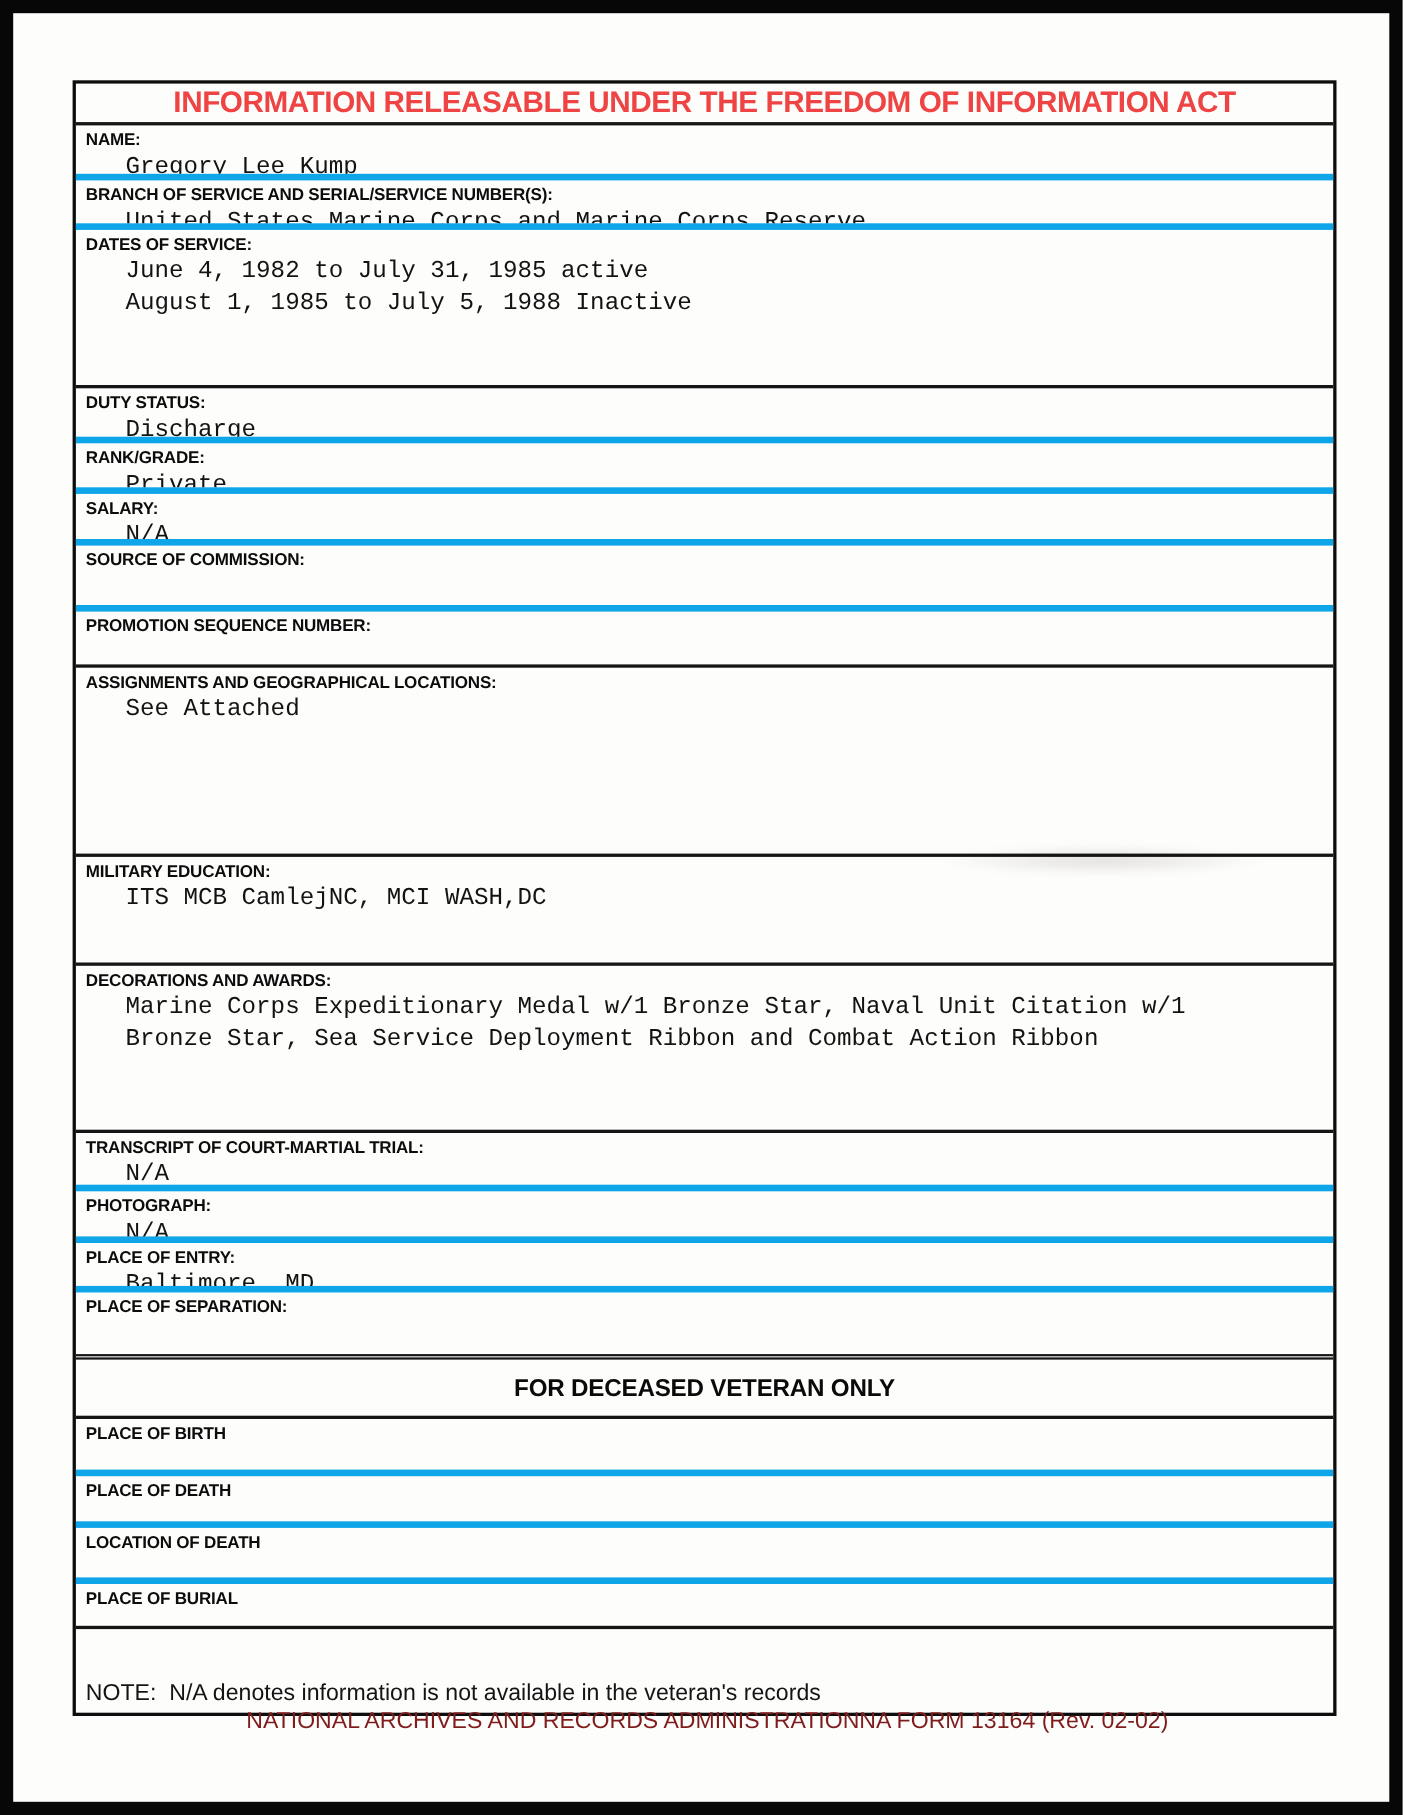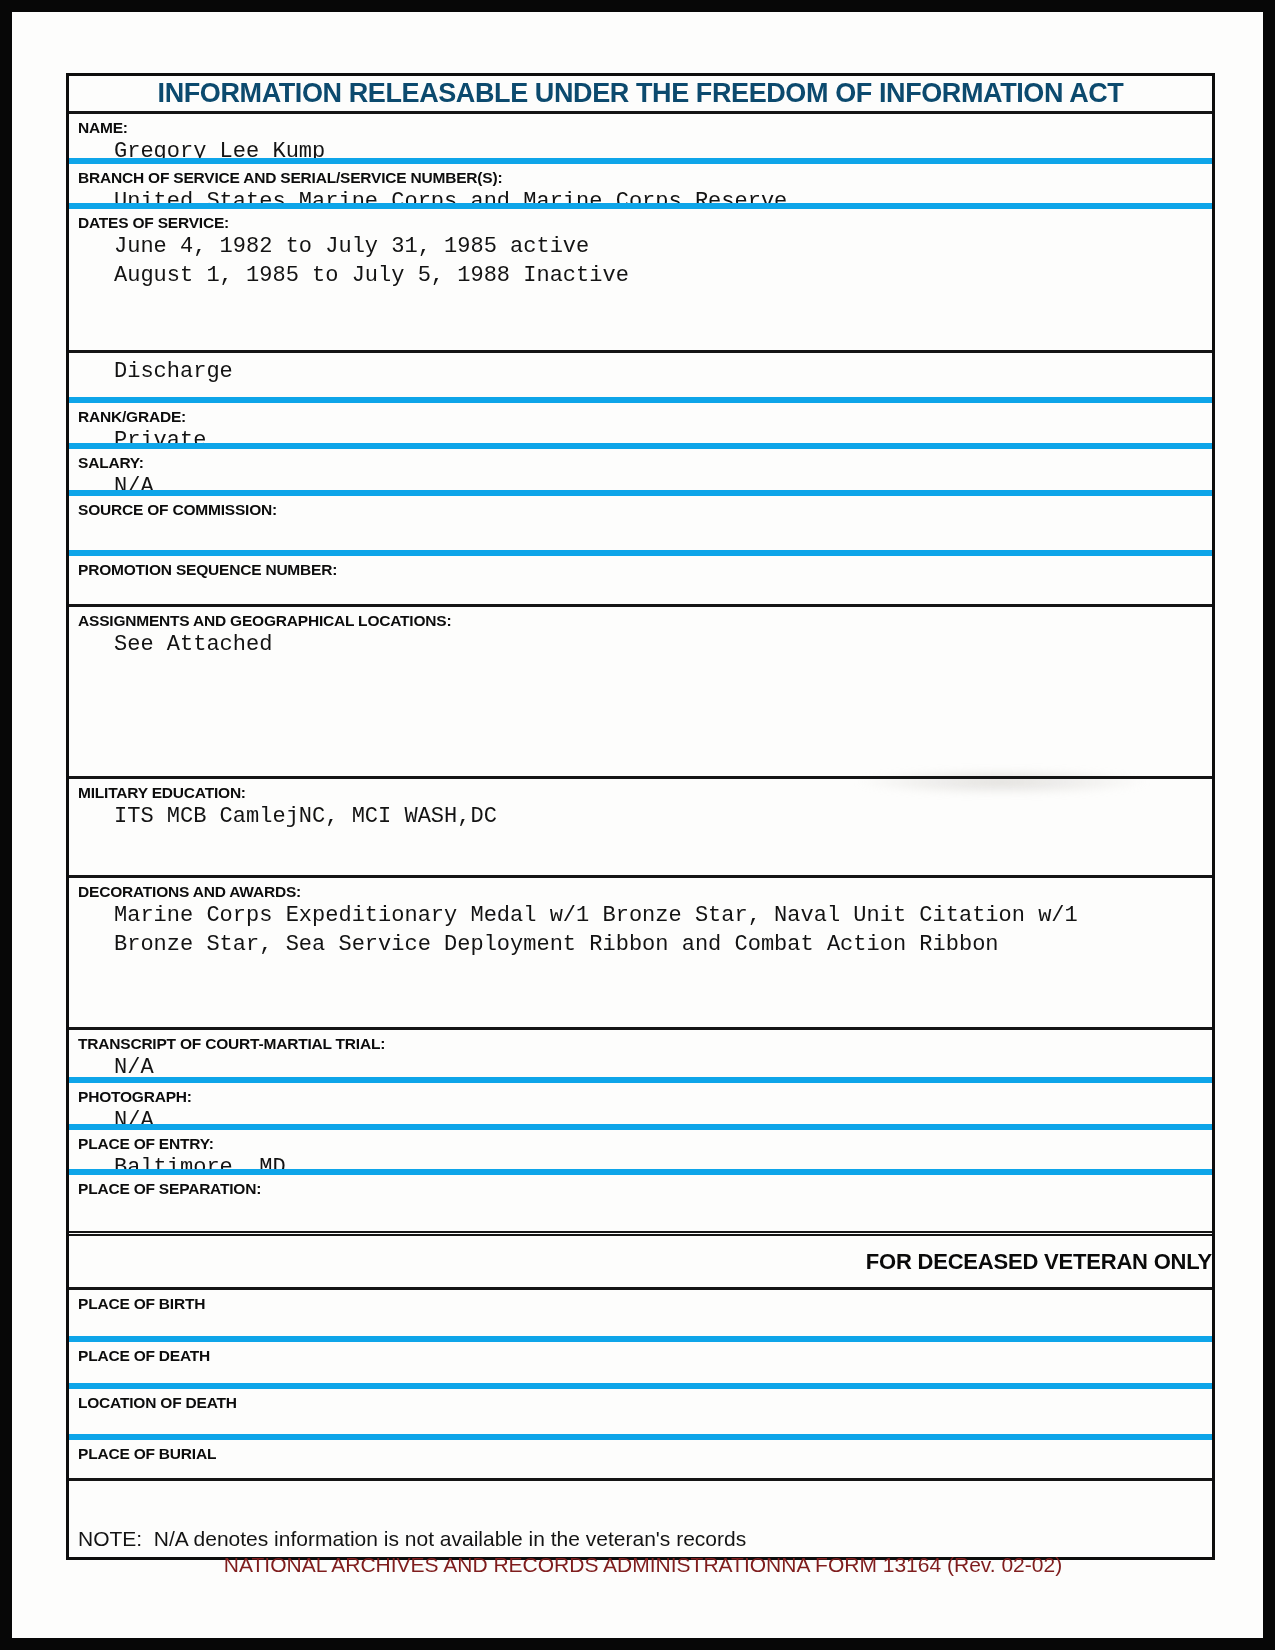--- a/index.html
+++ b/index.html
@@ -27,36 +27,36 @@
   }
   .row.first{border-top:none;}
   .row.sep3{border-top:3px solid #151515;}
   .row.sep5{border-top:5px double #151515;}
   .title-row{
     display:flex;align-items:center;justify-content:center;
     padding:0 4px;
   }
   .form-title{
     font-size:27px;font-weight:bold;letter-spacing:-0.4px;
-    white-space:nowrap;color:#0c4a6e;
+    white-space:nowrap;color:#ef4444;
   }
   .label{
     font-size:15.5px;font-weight:bold;letter-spacing:-0.2px;
     line-height:19px;color:#0c0c0c;
   }
   .value{
     font-family:"Liberation Mono","DejaVu Sans Mono",monospace;
     font-size:22px;line-height:29px;
     padding-left:36px;
     white-space:pre-line;
     color:#131313;
   }
   .center-row{
-    display:flex;align-items:center;justify-content:flex-end;
-    padding:0;
+    display:flex;align-items:center;justify-content:center;
+    padding:12px;
   }
   .deceased-header{
     font-size:22px;font-weight:bold;letter-spacing:-0.2px;color:#0a0a0a;
   }
   .note-row{display:flex;align-items:center;padding:0 0 0 9px;}
   .note-text{font-size:21px;white-space:pre-wrap;color:#141414;margin-top:40px;}
   .footer{
     position:absolute;left:66px;top:1541px;width:1130px;
     display:flex;justify-content:center;align-items:flex-start;
     font-size:21px;color:#7f1d1d;
@@ -91,20 +91,21 @@
       <div class="value">United States Marine Corps and Marine Corps Reserve</div>
     </div>
 
     <div class="row" style="height:147px">
       <div class="label">DATES OF SERVICE:</div>
       <div class="value">June 4, 1982 to July 31, 1985 active
 August 1, 1985 to July 5, 1988 Inactive</div>
     </div>
 
     <div class="row sep3" style="height:47px">
+      <div class="label">DUTY STATUS:</div>
       <div class="value">Discharge</div>
     </div>
 
     <div class="row" style="height:46px">
       <div class="label">RANK/GRADE:</div>
       <div class="value">Private</div>
     </div>
 
     <div class="row" style="height:47px">
       <div class="label">SALARY:</div>

